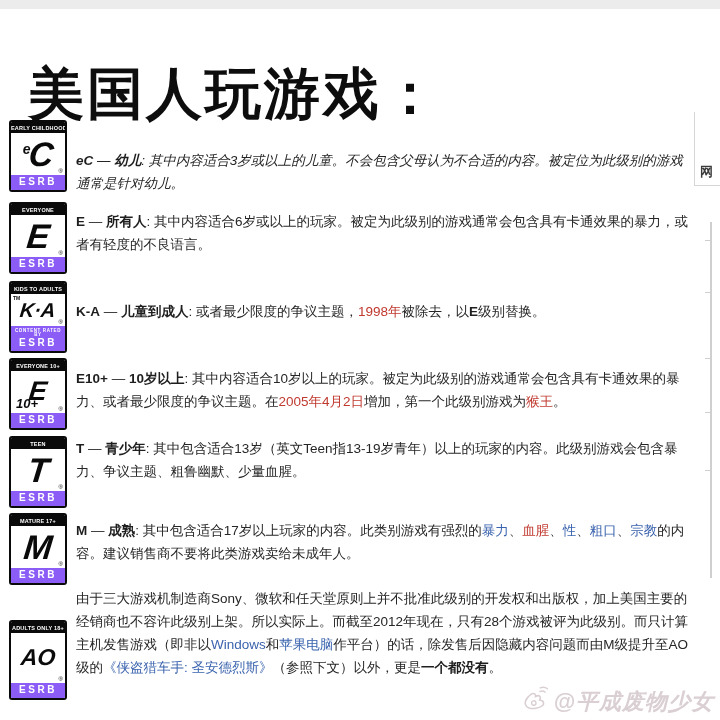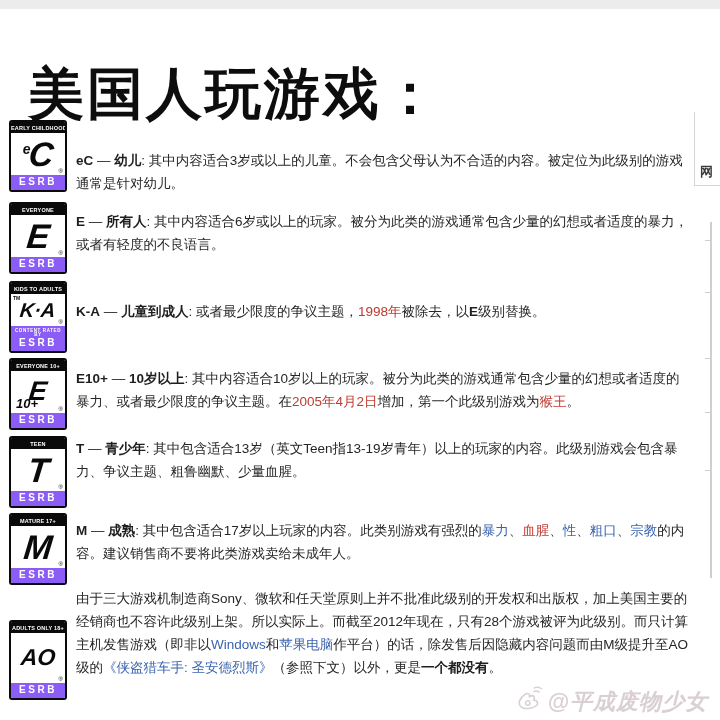--- a/index.html
+++ b/index.html
@@ -53,21 +53,21 @@
     position:absolute;left:694px;top:112px;width:26px;height:74px;background:#ffffff;
     border-left:1px solid #d6d6d6;border-bottom:1px solid #d6d6d6;box-sizing:border-box;
   }
   .net-box span{
     position:absolute;left:5px;bottom:4px;font-size:13px;font-weight:bold;color:#3b3b3b;
   }
   .scroll-line{position:absolute;left:710px;top:222px;width:2px;height:356px;background:#cfcfcf;}
   .tick{position:absolute;left:705px;width:5px;height:1px;background:#cfcfcf;}
   
   .watermark{
-    position:absolute;right:12px;bottom:3px;display:flex;align-items:center;gap:4px;
+    position:absolute;right:6px;bottom:3px;display:flex;align-items:center;gap:4px;
     color:#dacfd2;font-size:22px;font-weight:bold;font-style:italic;letter-spacing:1px;
     user-select:none;
   }
   .watermark svg{transform:rotate(-12deg);}
 </style>
 </head>
 <body>
 
 <div class="top-strip"></div>
 
@@ -76,33 +76,33 @@
 <div>
     <div class="esrb" style="top: 120px; height: 72px;">
       <div class="esrb-top">EARLY CHILDHOOD</div>
       <div class="esrb-mid">
         <span class="sm">e</span>
         <span class="big" style="font-size: 34px;">C</span>
         <span class="reg">®</span>
       </div>
       <div class="esrb-bot"><span>ESRB</span></div>
     </div>
-    <div class="rtext" style="top: 149px;">
+    <div class="rtext" style="top: 149px; font-style: italic;">
       <p class="rp"><span class="seg-b">eC</span><span class="seg-n"> — </span><span class="seg-b">幼儿</span><span class="seg-n">: 其中内容适合3岁或以上的儿童。不会包含父母认为不合适的内容。被定位为此级别的游戏通常是针对幼儿。</span></p>
     </div>
     <div class="esrb" style="top: 202px; height: 72px;">
       <div class="esrb-top">EVERYONE</div>
       <div class="esrb-mid">
         <span class="big" style="font-size: 34px;">E</span>
         <span class="reg">®</span>
       </div>
       <div class="esrb-bot"><span>ESRB</span></div>
     </div>
     <div class="rtext" style="top: 210px;">
-      <p class="rp"><span class="seg-b">E</span><span class="seg-n"> — </span><span class="seg-b">所有人</span><span class="seg-n">: 其中内容适合6岁或以上的玩家。被分为此类的游戏通常包含少量的幻想或者适度的暴力，或者有轻度的不良语言。</span></p>
+      <p class="rp"><span class="seg-b">E</span><span class="seg-n"> — </span><span class="seg-b">所有人</span><span class="seg-n">: 其中内容适合6岁或以上的玩家。被定为此级别的游戏通常会包含具有卡通效果的暴力，或者有轻度的不良语言。</span></p>
     </div>
     <div class="esrb" style="top: 281px; height: 72px;">
       <div class="esrb-top">KIDS TO ADULTS</div>
       <div class="esrb-mid">
         <span class="tm">TM</span>
         <span class="big" style="font-size: 20px;">K·A</span>
         <span class="reg">®</span>
       </div>
       <div class="esrb-bot"><span class="crb">CONTENT RATED BY</span><span>ESRB</span></div>
     </div>
@@ -112,21 +112,21 @@
     <div class="esrb" style="top: 358px; height: 72px;">
       <div class="esrb-top">EVERYONE 10+</div>
       <div class="esrb-mid">
         <span class="big" style="font-size: 27px;">E</span>
         <span class="sub">10+</span>
         <span class="reg">®</span>
       </div>
       <div class="esrb-bot"><span>ESRB</span></div>
     </div>
     <div class="rtext" style="top: 367px;">
-      <p class="rp"><span class="seg-b">E10+</span><span class="seg-n"> — </span><span class="seg-b">10岁以上</span><span class="seg-n">: 其中内容适合10岁以上的玩家。被分为此类的游戏通常包含少量的幻想或者适度的暴力、或者最少限度的争议主题。在</span><span class="seg-r">2005年4月2日</span><span class="seg-n">增加，第一个此级别游戏为</span><span class="seg-r">猴王</span><span class="seg-n">。</span></p>
+      <p class="rp"><span class="seg-b">E10+</span><span class="seg-n"> — </span><span class="seg-b">10岁以上</span><span class="seg-n">: 其中内容适合10岁以上的玩家。被定为此级别的游戏通常会包含具有卡通效果的暴力、或者最少限度的争议主题。在</span><span class="seg-r">2005年4月2日</span><span class="seg-n">增加，第一个此级别游戏为</span><span class="seg-r">猴王</span><span class="seg-n">。</span></p>
     </div>
     <div class="esrb" style="top: 436px; height: 72px;">
       <div class="esrb-top">TEEN</div>
       <div class="esrb-mid">
         <span class="big" style="font-size: 34px;">T</span>
         <span class="reg">®</span>
       </div>
       <div class="esrb-bot"><span>ESRB</span></div>
     </div>
     <div class="rtext" style="top: 437px;">

